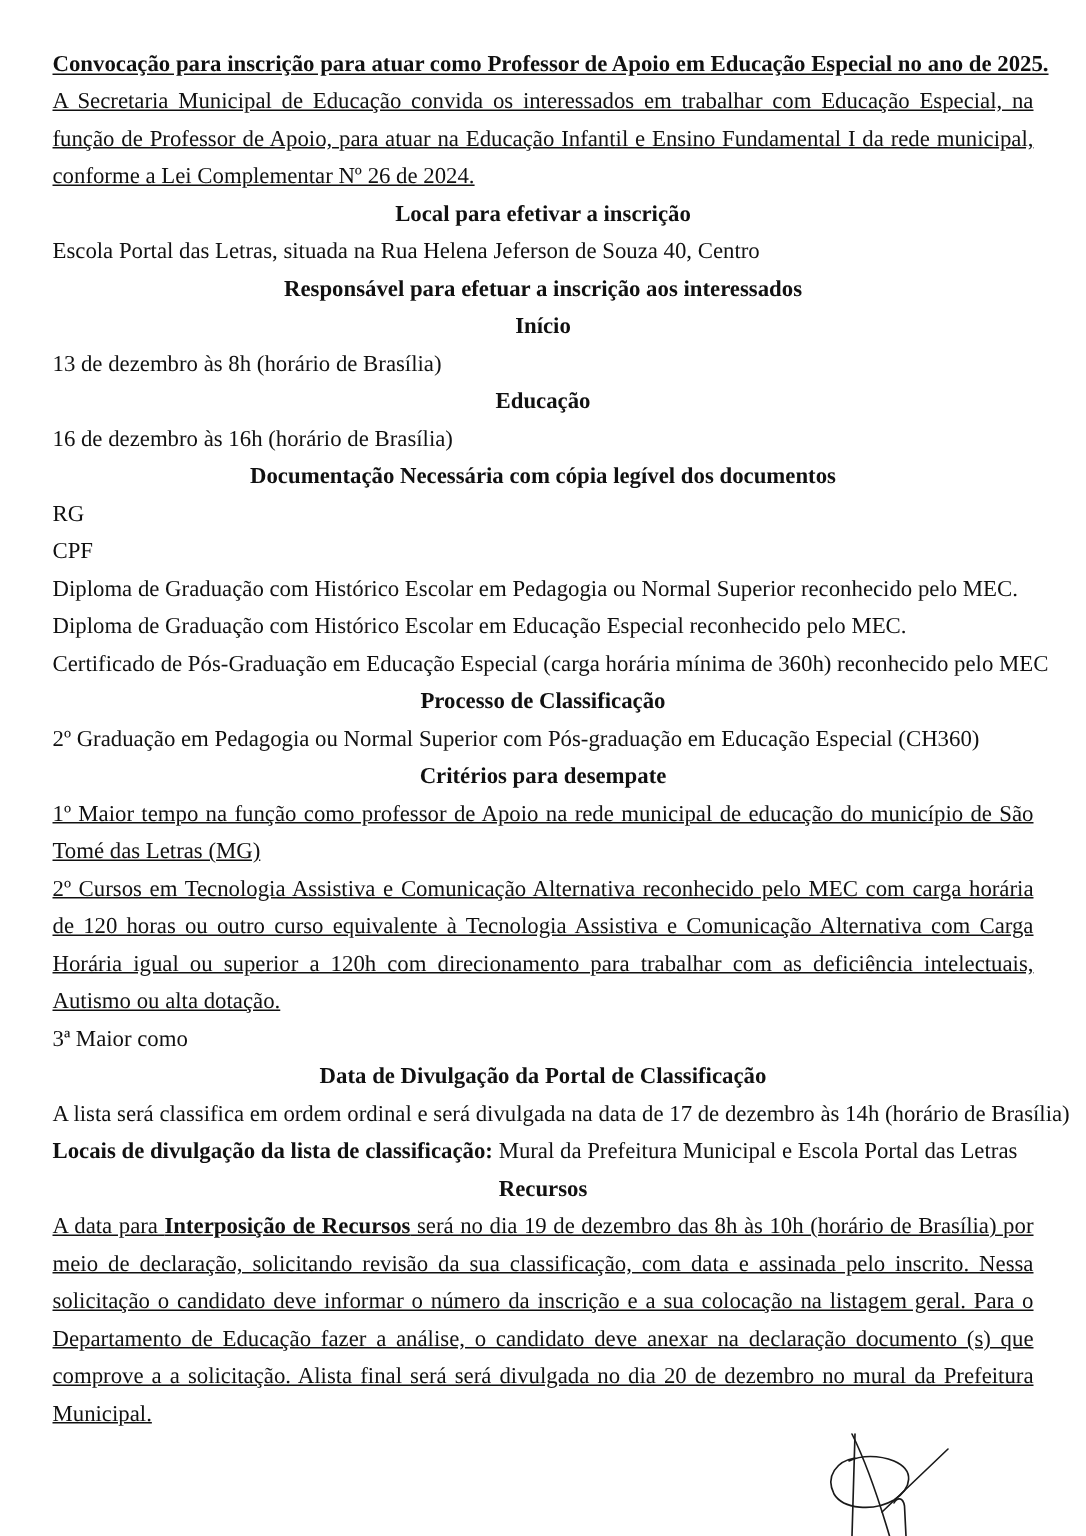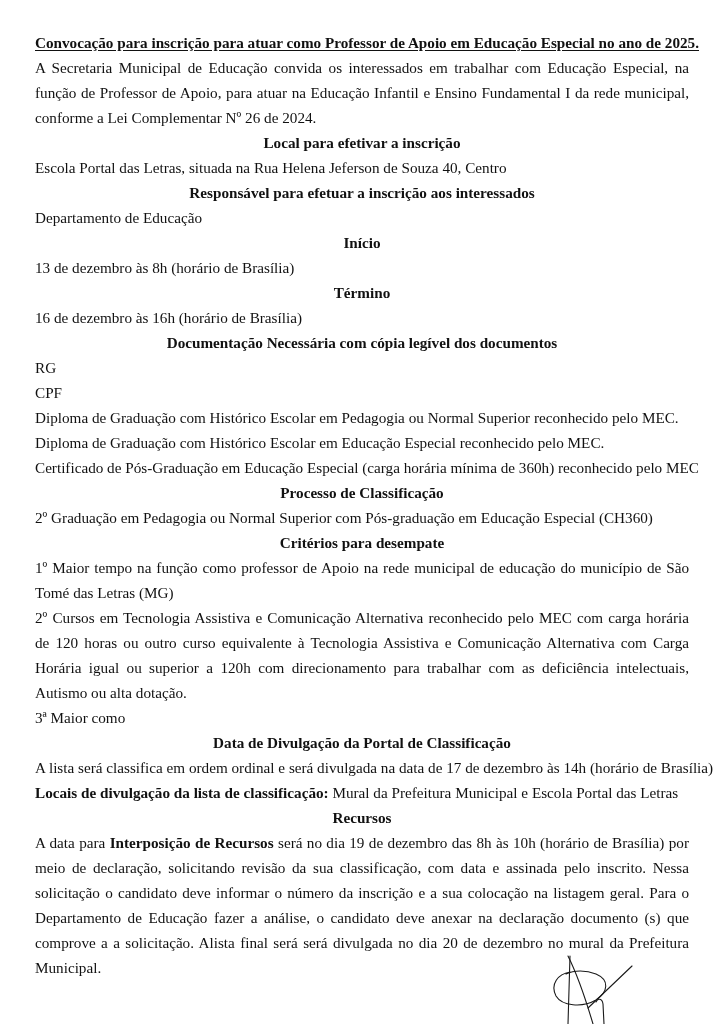--- a/index.html
+++ b/index.html
@@ -34,20 +34,21 @@
       text-underline-offset: 2px;
       white-space: nowrap;
     }
     .heading {
       font-weight: bold;
       text-align: center;
     }
     .para {
       text-align: justify;
       text-align-last: left;
+      text-decoration: underline;
     }
     .nowrap {
       white-space: nowrap;
     }
     b { font-weight: bold; }
     .signature {
       position: absolute;
       left: 548px;
       top: 950px;
       width: 120px;
@@ -58,26 +59,25 @@
 <body>
 
 <div class="page">
   <p class="line title">Convocação para inscrição para atuar como Professor de Apoio em Educação Especial no ano de 2025.</p>
   <p class="line para">A Secretaria Municipal de Educação convida os interessados em trabalhar com Educação Especial, na função de Professor de Apoio, para atuar na Educação Infantil e Ensino Fundamental I da rede municipal, conforme a Lei Complementar Nº 26 de 2024.</p>
 
   <p class="line heading">Local para efetivar a inscrição</p>
   <p class="line">Escola Portal das Letras, situada na Rua Helena Jeferson de Souza 40, Centro</p>
 
   <p class="line heading">Responsável para efetuar a inscrição aos interessados</p>
-  <p class="line">Departamento de Educação</p>
 
   <p class="line heading">Início</p>
   <p class="line">13 de dezembro às 8h (horário de Brasília)</p>
 
-  <p class="line heading">Término</p>
+  <p class="line heading">Educação</p>
   <p class="line">16 de dezembro às 16h (horário de Brasília)</p>
 
   <p class="line heading">Documentação Necessária com cópia legível dos documentos</p>
   <p class="line">RG</p>
   <p class="line">CPF</p>
   <p class="line nowrap">Diploma de Graduação com Histórico Escolar em Pedagogia ou Normal Superior reconhecido pelo MEC.</p>
   <p class="line nowrap">Diploma de Graduação com Histórico Escolar em Educação Especial reconhecido pelo MEC.</p>
   <p class="line nowrap">Certificado de Pós-Graduação em Educação Especial (carga horária mínima de 360h) reconhecido pelo MEC</p>
 
   <p class="line heading">Processo de Classificação</p>

